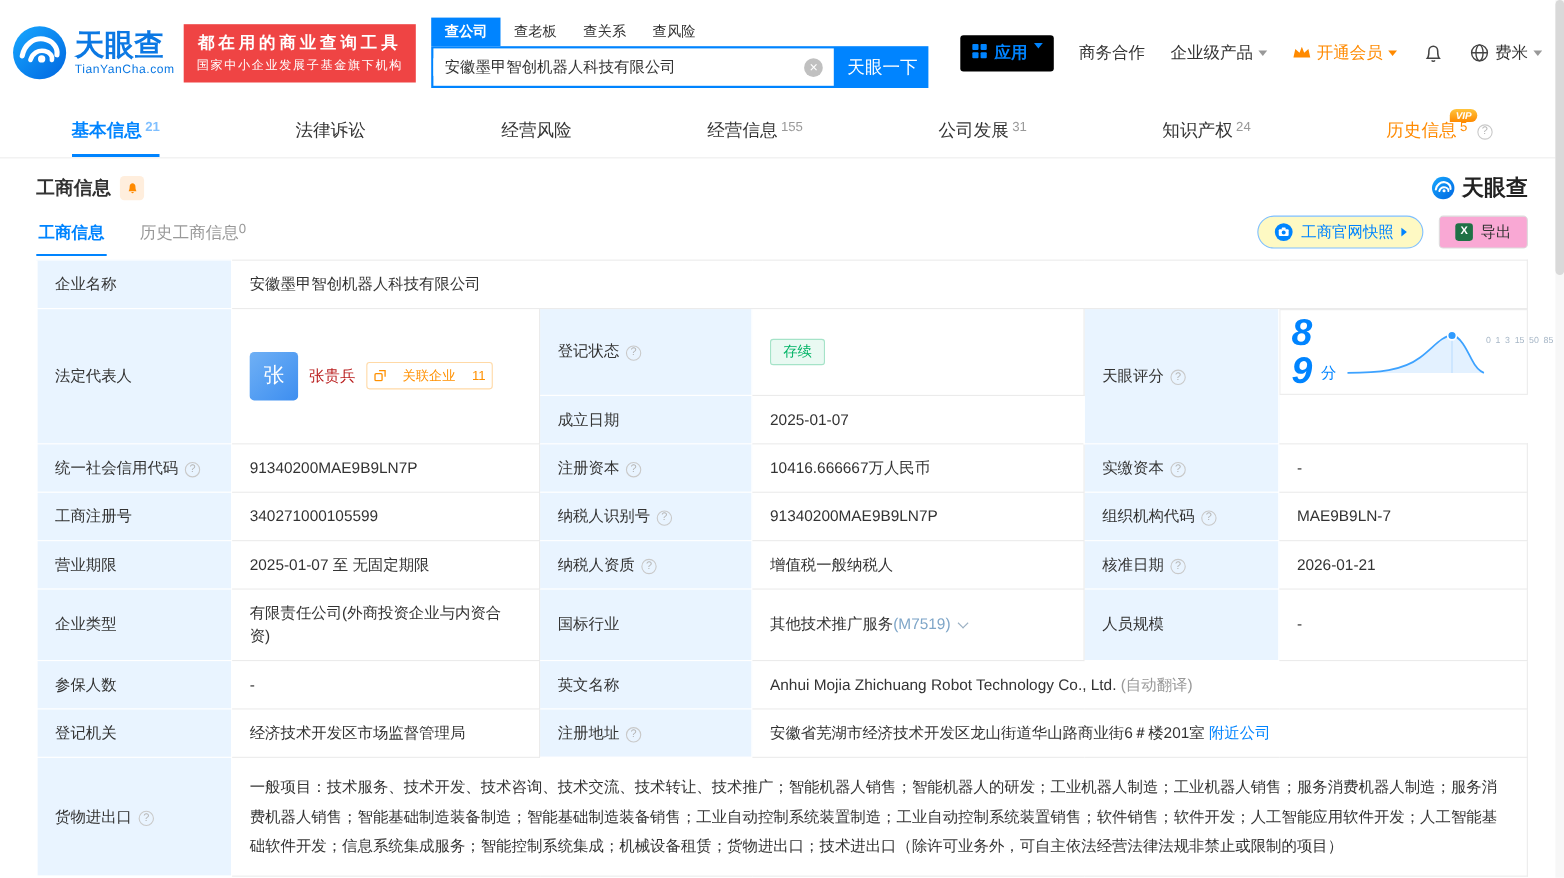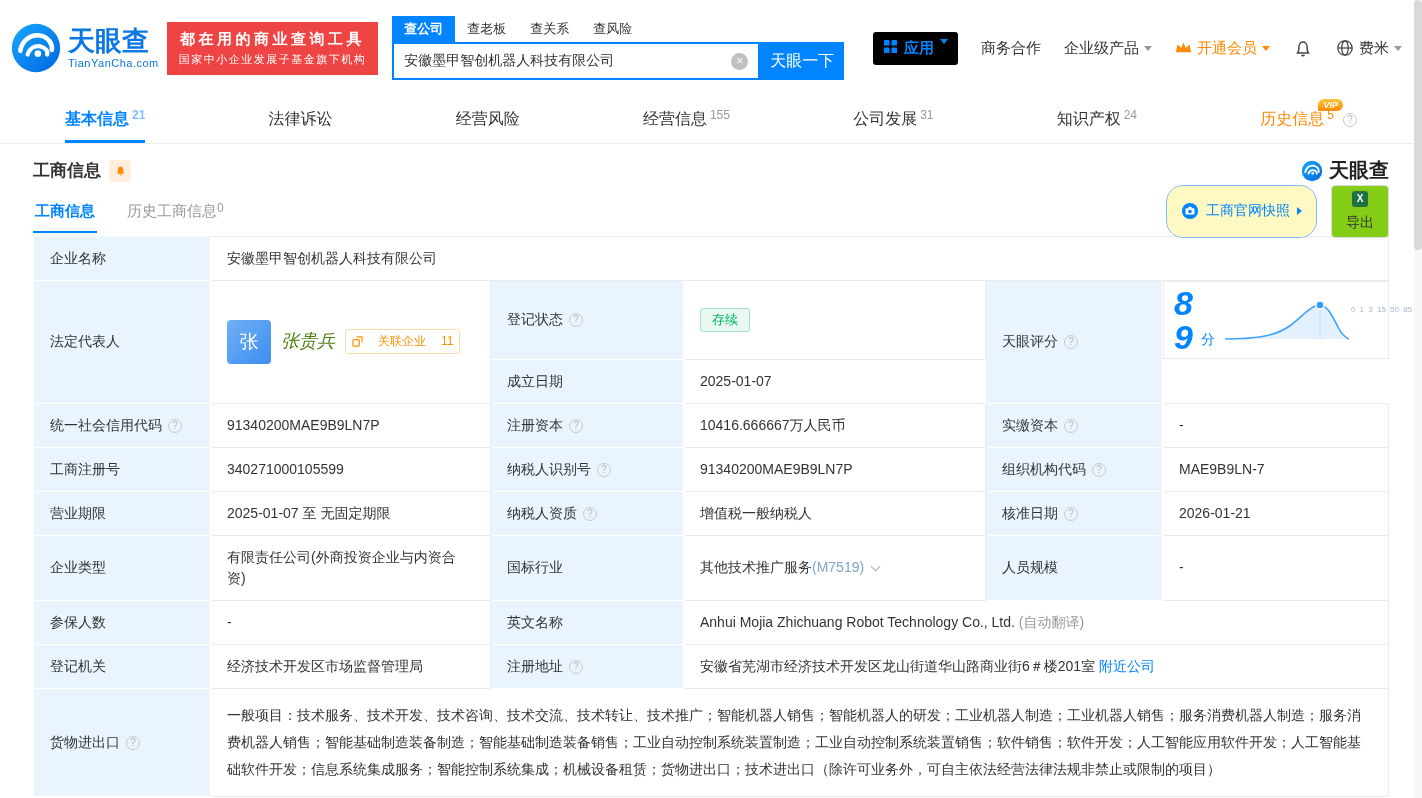--- a/index.html
+++ b/index.html
@@ -56,33 +56,33 @@
   .brand-right { display: flex; align-items: center; gap: 6px; font-size: 20px; font-weight: bold; color: #222; }
 
   .sub-tabs { padding: 0 33px; display: flex; align-items: center; height: 46px; }
   .sub-tab { font-size: 15px; margin-right: 28px; padding: 12px 2px; cursor: pointer; }
   .sub-tab.active { color: #0084ff; font-weight: bold; box-shadow: inset 0 -2px 0 #0084ff; }
   .sub-tab.inactive { color: #999; }
   .sub-tab .count { font-size: 12px; vertical-align: 4px; }
   .sub-actions { margin-left: auto; display: flex; gap: 14px; }
   .btn-snapshot { display: flex; align-items: center; gap: 7px; border: 1px solid #7fbfff; color: #0084ff; border-radius: 17px; padding: 5px 14px; font-size: 14px; background: #fef9c3; cursor: pointer; }
   .arrow-right { width: 0; height: 0; border-top: 4px solid transparent; border-bottom: 4px solid transparent; border-left: 5px solid #0084ff; display: inline-block; }
-  .btn-export { display: flex; align-items: center; gap: 7px; border: 1px solid #dcdcdc; border-radius: 4px; padding: 5px 14px; font-size: 14px; background: #84cc16; color: #333; cursor: pointer; flex-direction: column; }
+  .btn-export { display: flex; align-items: center; gap: 7px; border: 1px solid #dcdcdc; border-radius: 4px; padding: 5px 14px; font-size: 14px; background: #f9a8d4; color: #333; cursor: pointer; }
   .excel-icon { width: 16px; height: 16px; background: #1e7145; border-radius: 3px; color: #fff; font-size: 10px; font-weight: bold; line-height: 16px; text-align: center; }
   .excel-icon::before { content: "X"; }
 
   
   table.info { margin: 2px 33px 0; width: 1356px; border-collapse: collapse; table-layout: fixed; font-size: 14px; }
   .info td { border: 1px solid #ebebeb; padding: 11px 16px; line-height: 21px; background: #fff; vertical-align: middle; word-break: break-all; }
   .info td.label { background: #e9f4ff; border-color: #fff; border-top-color: #f4faff; word-break: keep-all; }
   .info td.label .lbl { display: inline; }
   .badge-green { display: inline-block; color: #00b365; background: #e9f9f2; border: 1px solid #a5e3c8; border-radius: 3px; padding: 2px 11px; font-size: 13px; line-height: 18px; }
   .rep-cell { display: flex; align-items: center; gap: 10px; }
   .avatar { width: 44px; height: 44px; border-radius: 4px; background: linear-gradient(135deg, #6fb0f5, #3d8ef0); color: #fff; font-size: 19px; display: flex; align-items: center; justify-content: center; flex: none; cursor: pointer; }
-  .rep-name { color: #4d7c0f; font-size: 18px; cursor: pointer; font-style: italic; }
+  .rep-name { color: #b91c1c; font-size: 14px; cursor: pointer; }
   .tag-related { display: inline-flex; align-items: center; gap: 15px; border: 1px solid #ffd9a6; color: #ff9000; font-size: 12px; padding: 1px 6px; border-radius: 3px; background: #fff; cursor: pointer; white-space: nowrap; }
   .score-cell { display: flex; align-items: center; gap: 8px; padding: 4px 10px !important; }
   .score-num { font-size: 34px; font-weight: bold; font-style: italic; color: #0084ff; line-height: 1; }
   .score-unit { font-size: 14px; color: #0084ff; align-self: flex-end; margin-bottom: 4px; }
   .score-chart { display: flex; flex-direction: row; }
   .score-axis { width: 128px; font-size: 8px; color: #a6b6c6; word-spacing: 2px; white-space: nowrap; text-align: left; }
   .chev-down { display: inline-block; width: 7px; height: 7px; border-right: 1.5px solid #9bb0c3; border-bottom: 1.5px solid #9bb0c3; transform: rotate(45deg); margin-left: 8px; margin-bottom: 2px; cursor: pointer; }
   .ind-code { color: #7fa6c8; }
   .scope-cell { line-height: 27px !important; padding: 13px 16px !important; }
 

